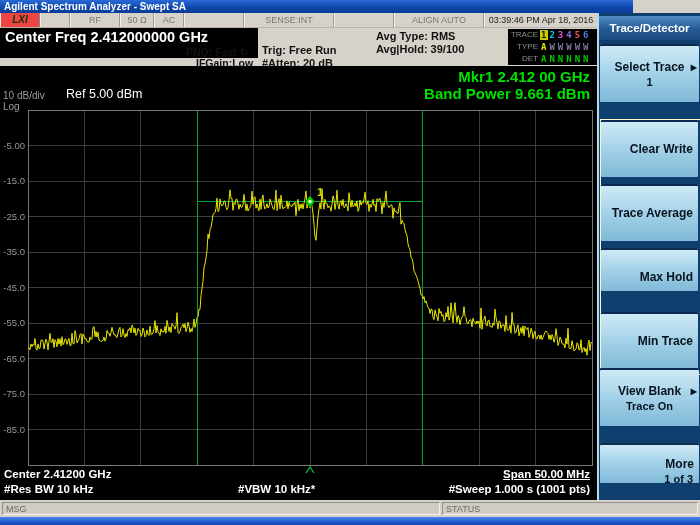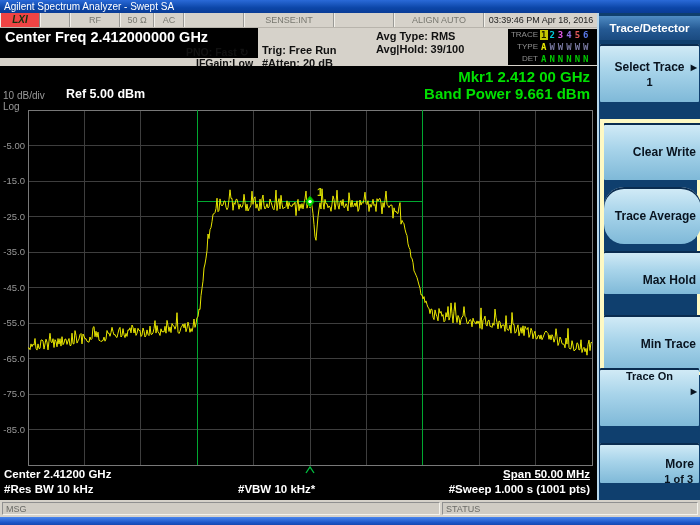--- a/index.html
+++ b/index.html
@@ -1,23 +1,23 @@
 <!DOCTYPE html>
 <html><head>
 <meta charset="utf-8">
 <style>
   * { margin:0; padding:0; box-sizing:border-box; }
   html,body { width:700px; height:525px; overflow:hidden; }
   body { font-family:"Liberation Sans", sans-serif; background:#000; }
   #screen { position:relative; width:700px; height:525px; background:#d6d2ca; }
 
   
-  #titlebar { position:absolute; left:0; top:0; width:700px; height:13px;
+  #titlebar { position:absolute; left:0; top:0; width:633px; height:13px;
     background:linear-gradient(180deg,#2a6ad8 0%,#0c46a8 60%,#0a3c96 100%);
-    color:#fff; font-size:10px; font-weight:normal; line-height:13px; padding-left:4px; }
+    color:#fff; font-size:10px; font-weight:bold; line-height:13px; padding-left:4px; }
 
   
   #statusstrip { position:absolute; left:0; top:13px; width:598px; height:15px;
     background:#d6d2ca; display:flex; border-bottom:1px solid #b8b4ac; }
   .st-cell { height:100%; border-right:1px solid #9a9a96; border-left:1px solid #f2f0ea;
     font-size:9px; color:#787870; text-align:center; line-height:14px; overflow:hidden; white-space:nowrap; }
   #lxi-badge { width:40px; background:#ef4444; color:#10330f; font-weight:bold; font-style:italic;
     font-size:10px; line-height:14px; text-align:center; border-right:1px solid #888; }
   #st-time { color:#222; }
 
@@ -33,42 +33,42 @@
   .tl-label { width:32px; text-align:right; color:#909090; font-size:8px; padding-right:2px; }
   .tl-vals { letter-spacing:1px; font-weight:bold; font-family:"DejaVu Sans Mono", monospace; font-size:9px; }
   .tl-vals span { padding:0 1px; }
 
   
   #display { position:absolute; left:0; top:66px; width:598px; height:434px; background:#000; }
   #mkr-readout { position:absolute; right:8px; top:2px; text-align:right;
     color:#00e000; font-size:15px; font-weight:bold; line-height:17px; }
   #scale-label, #scale-type { position:absolute; left:3px; color:#9a9a9a; font-size:10px; }
   #scale-label { top:24px; } #scale-type { top:35px; }
-  #ref-label { position:absolute; left:66px; top:21px; color:#fff; font-size:12.5px; font-weight:bold; }
+  #ref-label { position:absolute; left:66px; top:21px; color:#fff; font-size:12.5px; font-weight:normal; }
   .ylab { position:absolute; left:0; width:25px; text-align:right; color:#989898; font-size:9.5px; }
   #plot-svg { position:absolute; left:0; top:0; }
   .annot { position:absolute; color:#fff; font-size:11.5px; font-weight:bold; white-space:nowrap; }
 
   
   #panel { position:absolute; left:597px; top:13px; width:103px; height:487px;
     background:#0f3f6e; border-left:2px solid #b8d8ec; }
   #panel-header { position:absolute; left:0; top:3px; width:101px; height:24px;
     background:linear-gradient(180deg,#4f8cc4 0%,#255a94 55%,#1a4a80 100%);
     color:#fff; font-size:11.5px; font-weight:bold; text-align:center; line-height:24px; }
   .skbtn { position:absolute; left:1px; width:99px;
     background:linear-gradient(180deg,#d4ecf7 0%,#a8d4ea 45%,#7fb9d8 100%);
     color:#08131f; font-size:12px; font-weight:bold;
     box-shadow:0 2px 0 #0a2c50 inset; border-radius:1px; }
   .sk-label { padding-top:16px; text-align:center; }
   .sk-label.right { text-align:right; padding-right:5px; padding-top:22px; }
   .sk-value { text-align:center; font-size:11px; font-weight:bold; padding-top:2px; }
   .sk-value.right { text-align:right; padding-right:6px; }
   .sk-arrow { position:absolute; right:2px; top:19px; font-size:8px; color:#08131f; }
   #skgroup { position:absolute; left:1px; top:106px; width:101px; height:256px;
-    border:4px solid #fef9c3; }
+    border:1px solid #fef9c3; }
   #skgroup .skbtn { left:0px; width:97px; }
 
   
   #msgbar { position:absolute; left:0; top:500px; width:700px; height:17px; background:#d6d2ca; }
   .msg-cell { position:absolute; top:2px; height:13px; border:1px solid #909090;
     border-bottom-color:#f4f2ec; border-right-color:#f4f2ec; background:#d0ccc4;
     color:#6a6a66; font-size:9px; line-height:12px; padding-left:3px; }
   #bottomstrip { position:absolute; left:0; top:517px; width:700px; height:8px;
     background:linear-gradient(180deg,#4a86ec 0%,#1c55c8 70%,#1648b0 100%); }
 </style>
@@ -182,31 +182,32 @@
     <div id="panel-header">Trace/Detector</div>
     <div class="skbtn" style="top:31px;height:58px;">
       <div class="sk-label">Select Trace</div>
       <div class="sk-arrow">▶</div>
       <div class="sk-value">1</div>
     </div>
     <div id="skgroup">
       <div class="skbtn" style="top:0px;height:57px;">
         <div class="sk-label right">Clear Write</div>
       </div>
-      <div class="skbtn" style="top:64px;height:57px;border-radius:20px;">
+      <div class="skbtn" style="top:64px;height:57px;">
         <div class="sk-label right">Trace Average</div>
       </div>
       <div class="skbtn" style="top:128px;height:43px;">
         <div class="sk-label right">Max Hold</div>
       </div>
       <div class="skbtn" style="top:192px;height:57px;">
         <div class="sk-label right">Min Trace</div>
       </div>
     </div>
     <div class="skbtn" style="top:355px;height:58px;">
+      <div class="sk-label">View Blank</div>
       <div class="sk-arrow">▶</div>
       <div class="sk-value">Trace On</div>
     </div>
     <div class="skbtn" style="top:430px;height:40px;">
       <div class="sk-label right" style="padding-top:14px;">More</div>
       <div class="sk-value right">1 of 3</div>
     </div>
   </div>
 
   <div id="msgbar">

